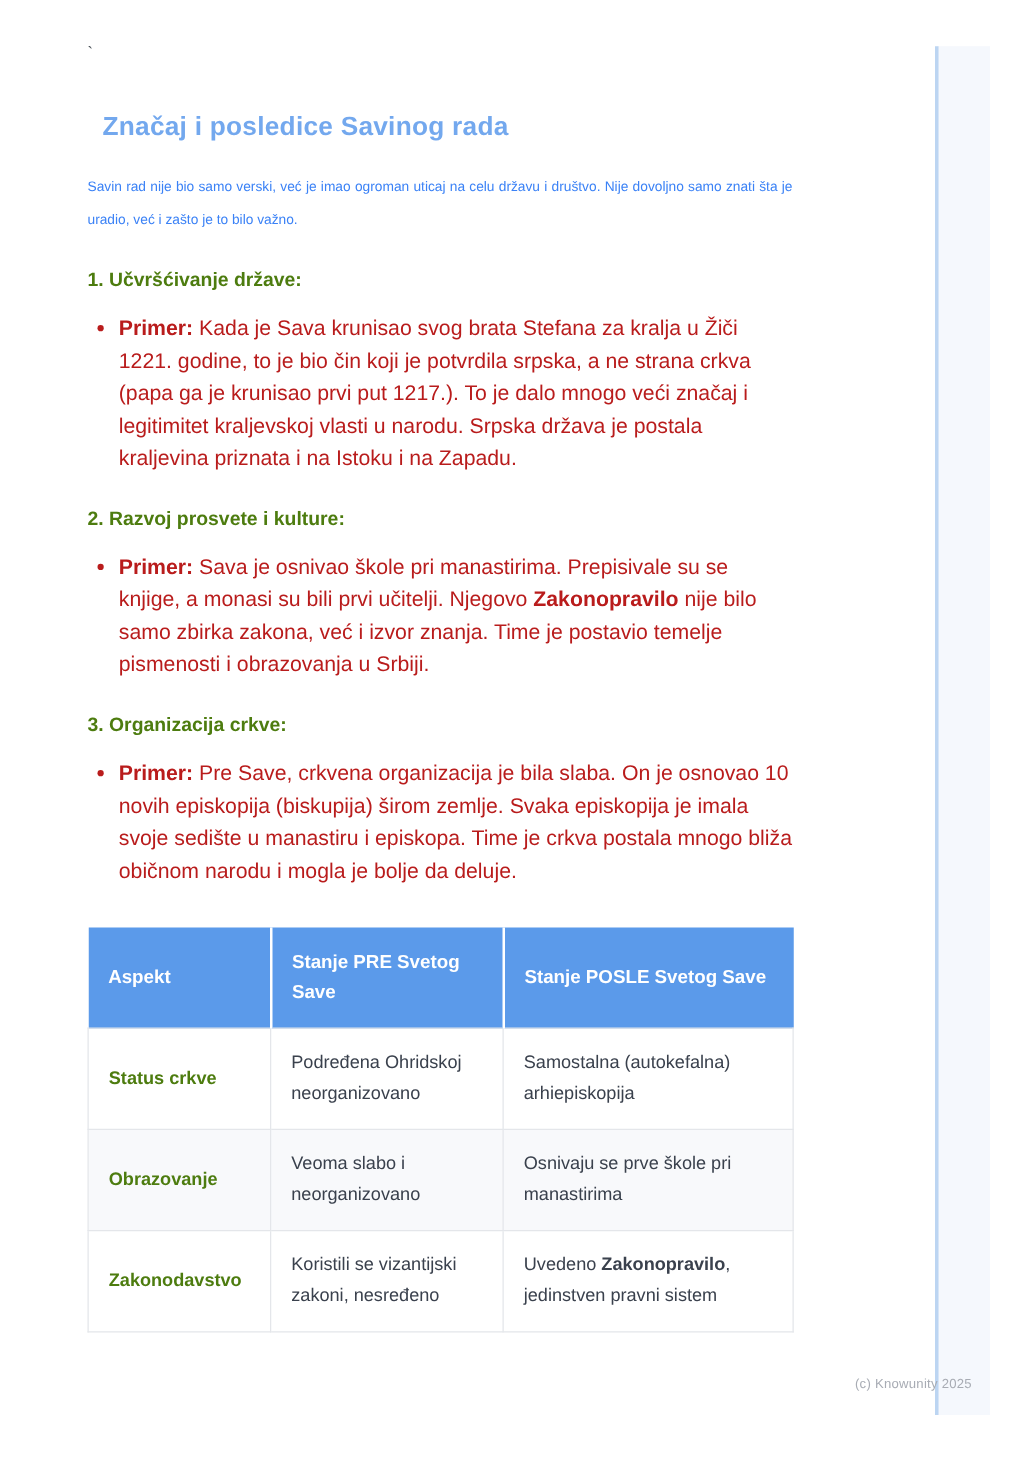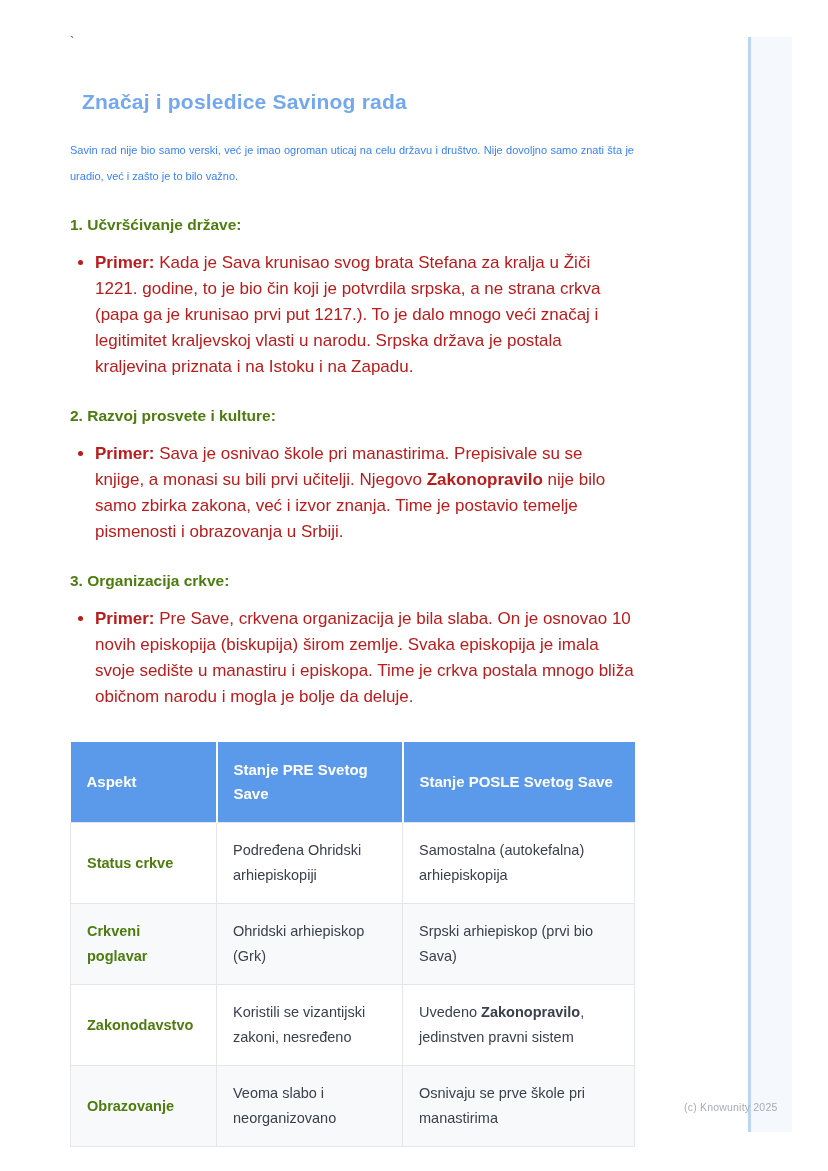--- a/index.html
+++ b/index.html
@@ -175,36 +175,31 @@
     <thead>
       <tr>
         <th class="sep">Aspekt</th>
         <th class="sep">Stanje PRE Svetog Save</th>
         <th>Stanje POSLE Svetog Save</th>
       </tr>
     </thead>
     <tbody>
       <tr>
         <td class="label"><span class="b">Status crkve</span></td>
-        <td><span>Podređena Ohridski arhiepiskopiji</span></td>
+        <td><span>Podređena Ohridskoj neorganizovano</span></td>
         <td><span>Samostalna (autokefalna) arhiepiskopija</span></td>
       </tr>
       <tr>
-        <td class="label"><span class="b">Crkveni poglavar</span></td>
-        <td><span>Ohridski arhiepiskop (Grk)</span></td>
-        <td><span>Srpski arhiepiskop (prvi bio Sava)</span></td>
+        <td class="label"><span class="b">Obrazovanje</span></td>
+        <td><span>Veoma slabo i neorganizovano</span></td>
+        <td><span>Osnivaju se prve škole pri manastirima</span></td>
       </tr>
       <tr>
         <td class="label"><span class="b">Zakonodavstvo</span></td>
         <td><span>Koristili se vizantijski zakoni, nesređeno</span></td>
         <td><span>Uvedeno </span><span class="b">Zakonopravilo</span><span>, jedinstven pravni sistem</span></td>
       </tr>
-      <tr>
-        <td class="label"><span class="b">Obrazovanje</span></td>
-        <td><span>Veoma slabo i neorganizovano</span></td>
-        <td><span>Osnivaju se prve škole pri manastirima</span></td>
-      </tr>
     </tbody>
   </table>
 
 </div>
 
 <div class="watermark">(c) Knowunity 2025</div>
 
 </body></html>

